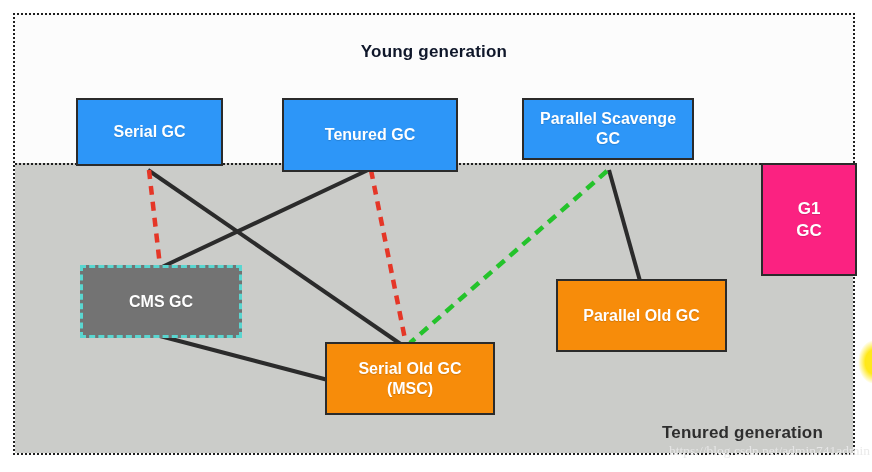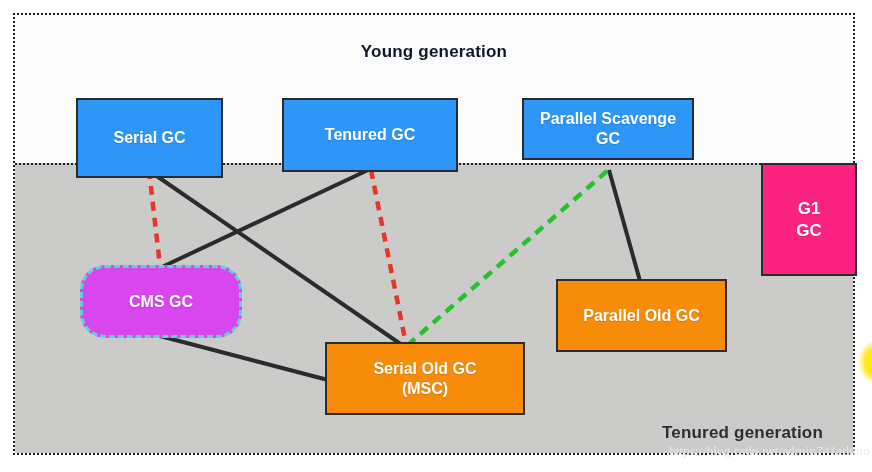--- a/index.html
+++ b/index.html
@@ -45,26 +45,26 @@
   .node{
     position:absolute;box-sizing:border-box;
     border:2px solid #2b2b2b;
     display:flex;align-items:center;justify-content:center;
     text-align:center;
     color:#ffffff;font-weight:bold;font-size:16px;line-height:1.25;
     z-index:3;
     text-shadow:0 1px 1px rgba(0,0,0,0.15);
   }
   .node .nlabel{white-space:pre-line;}
-  #node-serial      {left:76px; top:98px; width:147px;height:80px;}
+  #node-serial      {left:76px; top:98px; width:147px;height:68px;}
   #node-parnew      {left:282px;top:98px; width:176px;height:74px;}
   #node-ps          {left:522px;top:98px; width:172px;height:62px;}
   #node-g1          {left:761px;top:163px;width:96px; height:113px;font-size:17px;}
   #node-cms         {left:80px; top:265px;width:162px;height:73px;border:3px dashed #5ad6d0;}
-  #node-serialold   {left:325px;top:342px;width:200px;height:73px;align-items:center;}
+  #node-serialold   {left:325px;top:342px;width:170px;height:73px;align-items:center;}
   #node-parallelold {left:556px;top:279px;width:171px;height:73px;}
   
   .watermark{
     position:absolute;top:443px;right:2px;
     font-size:13.5px;color:rgba(232,232,232,0.92);
     z-index:6;white-space:nowrap;font-family:Liberation Serif, serif;
   }
   
   .yellow-blob{
     position:absolute;left:858px;top:340px;width:32px;height:44px;
@@ -106,21 +106,21 @@
   <div class="node" id="node-ps" style="background: rgb(45, 150, 248);">
     <span class="nlabel">Parallel Scavenge
 GC</span>
   </div>
 
   <div class="node" id="node-g1" style="background: rgb(251, 34, 129);">
     <span class="nlabel">G1
 GC</span>
   </div>
 
-  <div class="node" id="node-cms" style="background: #d946ef; border-radius: 25px;">
+  <div class="node" id="node-cms" style="background: #737373;">
     <span class="nlabel">CMS GC</span>
   </div>
 
   <div class="node" id="node-serialold" style="background: rgb(247, 140, 10);">
     <span class="nlabel">Serial Old GC
 (MSC)</span>
   </div>
 
   <div class="node" id="node-parallelold" style="background: rgb(247, 140, 10);">
     <span class="nlabel">Parallel Old GC</span>

